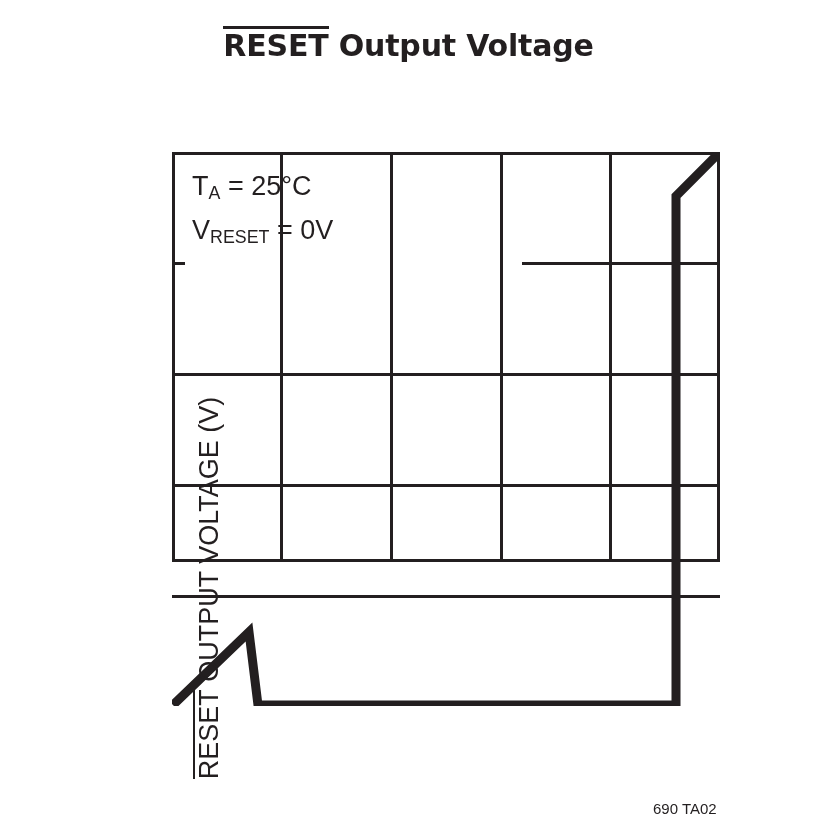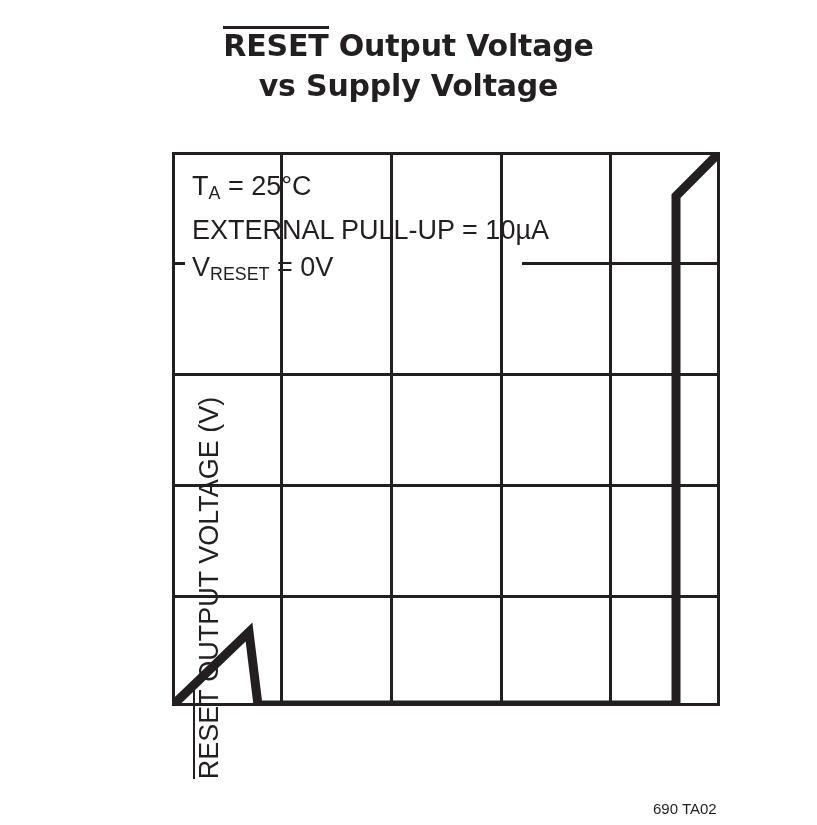--- a/index.html
+++ b/index.html
@@ -37,21 +37,21 @@
     display: inline-block;
     line-height: 1.05;
   }
 
   
   #plot-area {
     position: absolute;
     left: 172px;
     top: 152px;
     width: 548px;
-    height: 554px;
+    height: 410px;
   }
   #plot-frame {
     position: absolute;
     inset: 0;
     border: 3px solid #231f20;
     box-sizing: border-box;
   }
   .gridline-v, .gridline-h {
     position: absolute;
     background: #231f20;
@@ -114,21 +114,20 @@
     margin-top: 10px;
   }
 
   svg { display: block; }
 </style>
 </head>
 <body>
 
 <div id="chart-title">
   <span class="ln"><span class="ovl">RESET</span><span> Output Voltage</span></span>
-  <span class="ln">vs Supply Voltage</span>
 </div>
 
 <div id="plot-area">
 
   <div id="plot-frame"></div>
 
   <div class="gridline-v" style="left:108px;"></div>
   <div class="gridline-v" style="left:218px;"></div>
   <div class="gridline-v" style="left:328px;"></div>
   <div class="gridline-v" style="left:437px;"></div>
@@ -140,21 +139,20 @@
 
   <div class="tick-stub" style="top:110px;"></div>
 
   <svg width="548" height="554" viewBox="0 0 548 554" style="position:absolute; left:0; top:0;">
 
     <polyline points="1,553 77,480 86,553 504,553 504,44 547,1" fill="none" stroke="#231f20" stroke-width="9" stroke-linejoin="miter" stroke-linecap="butt"></polyline>
   </svg>
 
   <div id="annotations">
     <span class="row"><span>T</span><sub>A</sub><span> = 25°C</span></span>
-    <span class="row"><span>EXTERNAL PULL-UP = 10µA</span></span>
     <span class="row"><span>V</span><sub>RESET</sub><span> = 0V</span></span>
   </div>
 
   <div id="y-axis-title"><span class="ovl-thin">RESET</span><span> OUTPUT VOLTAGE (V)</span></div>
 
 </div>
 
 <div id="figure-id">690 TA02</div>
 
 </body></html>

